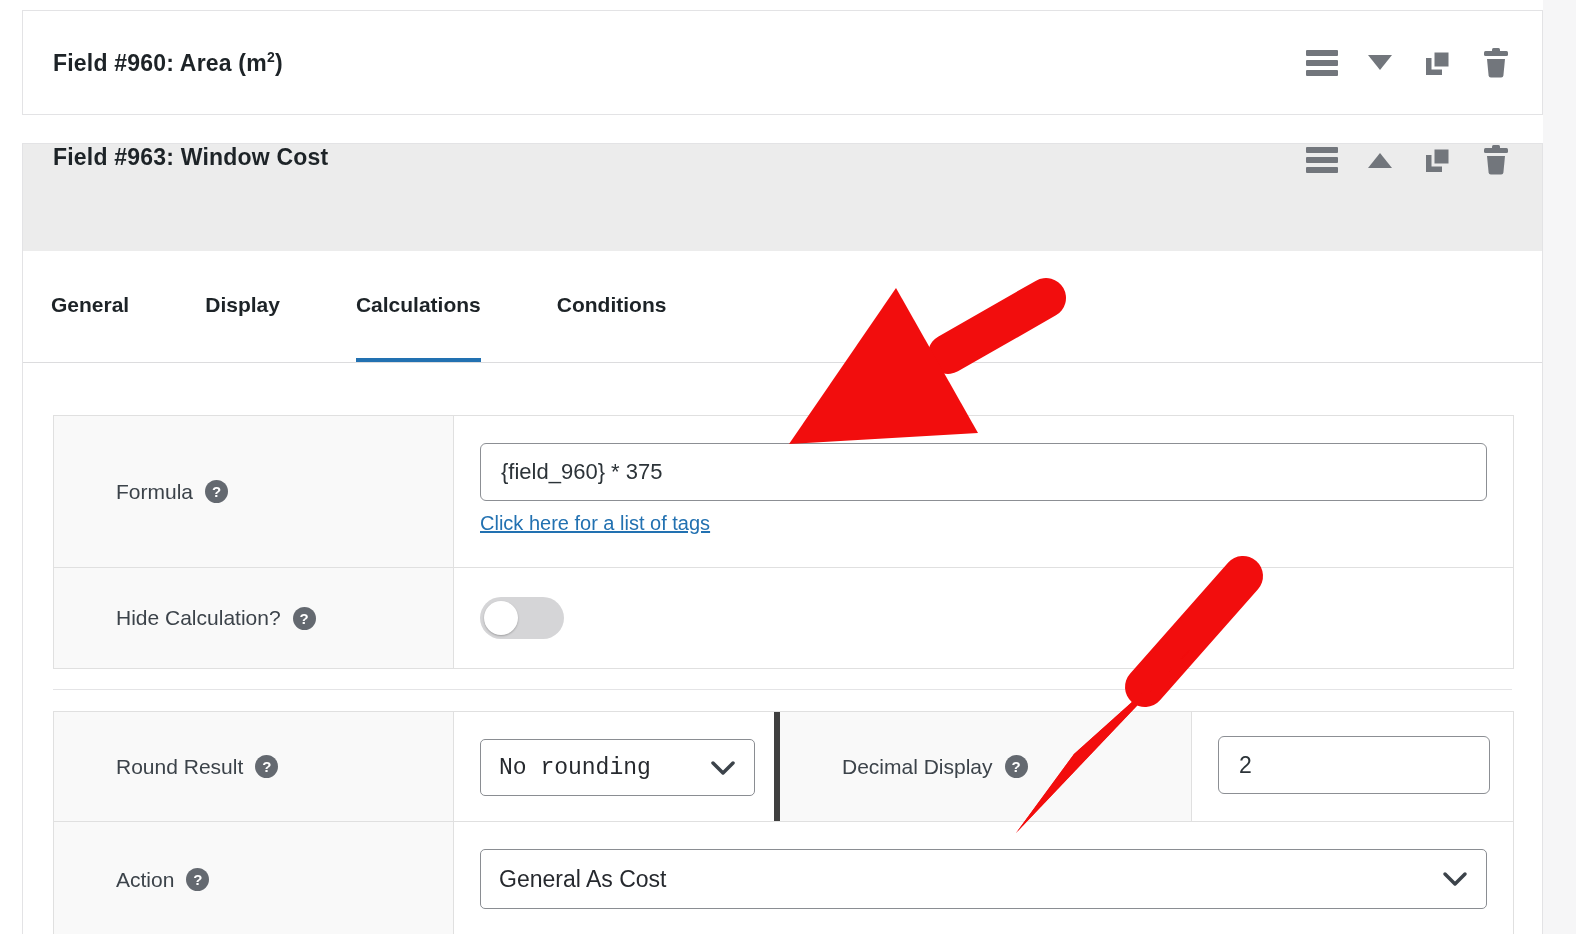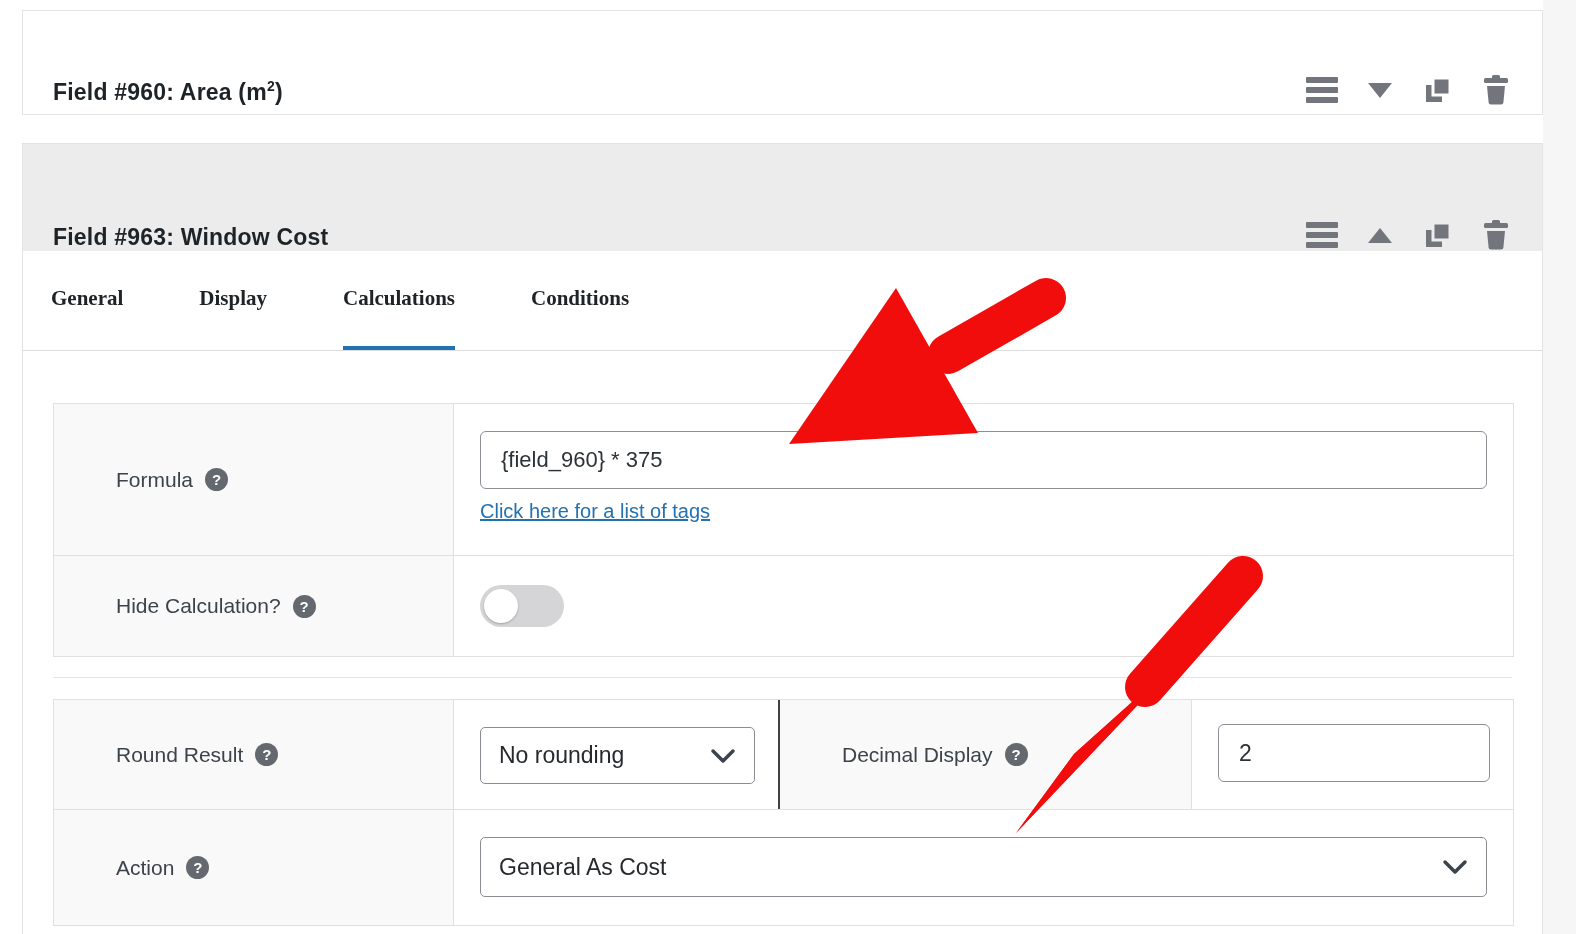--- a/index.html
+++ b/index.html
@@ -4,46 +4,46 @@
 <style>
   * { margin:0; padding:0; box-sizing:border-box; }
   html,body { width:1576px; height:934px; overflow:hidden; background:#ffffff;
               font-family:"Liberation Sans", sans-serif; color:#1d2327; }
   .bg-strip { position:absolute; left:1543px; top:0; width:33px; height:934px;
               background:#f6f6f7; }
 
   
   .panel { position:absolute; left:22px; width:1521px; background:#fff;
            border:1px solid #e3e3e5; }
-  #panel-960 { top:10px; height:105px; display:flex; align-items:flex-end;
-               justify-content:space-between; padding:8px 30px; }
+  #panel-960 { top:10px; height:105px; display:flex; align-items:center;
+               justify-content:space-between; padding:0 30px; }
   #panel-963 { top:143px; height:830px; }
 
   .field-title { font-size:23px; font-weight:700; color:#1d2327; letter-spacing:.2px; }
   .field-title sup { font-size:14px; }
 
   .icon-group { display:flex; align-items:center; gap:26px; }
   .icon-btn { display:flex; align-items:center; justify-content:center;
               width:32px; height:32px; cursor:pointer; }
 
   .hamburger { display:flex; flex-direction:column; justify-content:space-between;
                width:33px; height:26px; }
   .hamburger i { display:block; height:6px; background:#72767c; border-radius:1px; }
 
   .tri-down { width:0; height:0; border-left:12px solid transparent;
               border-right:12px solid transparent; border-top:15px solid #72767c; }
   .tri-up   { width:0; height:0; border-left:12px solid transparent;
               border-right:12px solid transparent; border-bottom:15px solid #72767c; }
 
   
-  .f963-header { height:107px; background:#ececec; display:flex; align-items:flex-end;
+  .f963-header { height:107px; background:#ececec; display:flex; align-items:flex-start;
                  justify-content:space-between; padding:0 30px; }
 
-  .tabbar { height:100px; display:flex; align-items:stretch; gap:76px;
-            padding:0 0 0 28px; border-bottom:1px solid #dcdcde; background:#fff;font-family:Liberation Serif, serif; }
+  .tabbar { height:112px; display:flex; align-items:stretch; gap:76px;
+            padding:0 0 0 28px; border-bottom:1px solid #dcdcde; background:#fff; }
   .tab { display:flex; align-items:center; font-size:21px; font-weight:700;
          color:#1d2327; border-bottom:4px solid transparent; cursor:pointer; }
   .tab.active { border-bottom-color:#2271b1; }
 
   .content { padding:52px 30px 30px 30px; }
 
   .settings-table { border:1px solid #e0e0e0; width:1461px; }
   .srow { display:flex; border-bottom:1px solid #e0e0e0; }
   .srow:last-child { border-bottom:none; }
   .label-cell { width:400px; min-width:400px; background:#f9f9f9;
@@ -68,22 +68,22 @@
   .toggle { width:84px; height:42px; border-radius:21px; background:#d5d5d7;
             position:relative; cursor:pointer; }
   .toggle .knob { position:absolute; left:4px; top:4px; width:34px; height:34px;
                   border-radius:50%; background:#fff;
                   box-shadow:0 1px 2px rgba(0,0,0,.25); }
 
   .sep-line { height:1px; background:#e4e4e6; margin-top:20px; }
   .table-2 { margin-top:21px; }
 
   .row-round { height:110px; }
-  .cell-round-value { width:326px; min-width:326px; border-right:2px solid #404040;
-                      padding:27px 0 0 26px; }
+  .cell-round-value { width:326px; min-width:326px; border-right:6px solid #404040;
+                      padding:27px 0 0 26px;font-family:Liberation Mono, monospace; }
   .cell-decimal-label { width:412px; min-width:412px; }
   .cell-decimal-value { flex:1; padding:24px 0 0 26px; }
   .num-input { width:272px; height:58px; border:1.5px solid #8c8f94; border-radius:6px;
                font-family:"Liberation Sans", sans-serif; font-size:23px; color:#2c3338;
                padding:0 20px; background:#fff; outline:none; }
 
   .select-box { height:57px; border:1.5px solid #8a8d92; border-radius:5px; background:#fff;
                 display:flex; align-items:center; justify-content:space-between;
                 padding:0 18px 0 18px; cursor:pointer; }
   .select-box .sel-text { font-size:23px; color:#26292e; }

